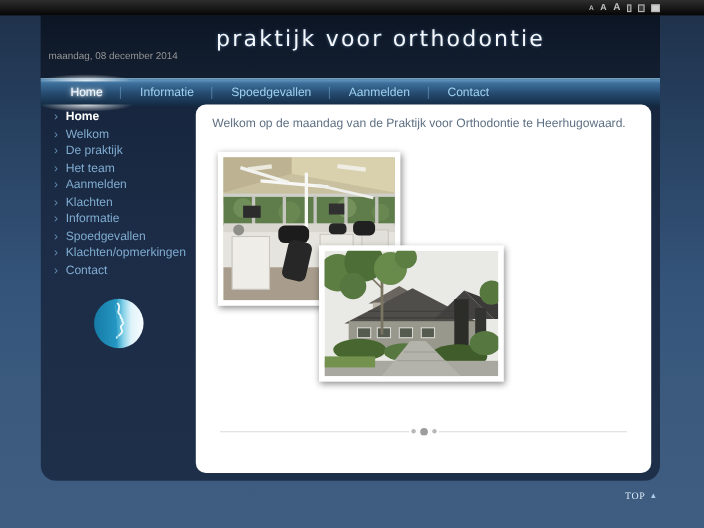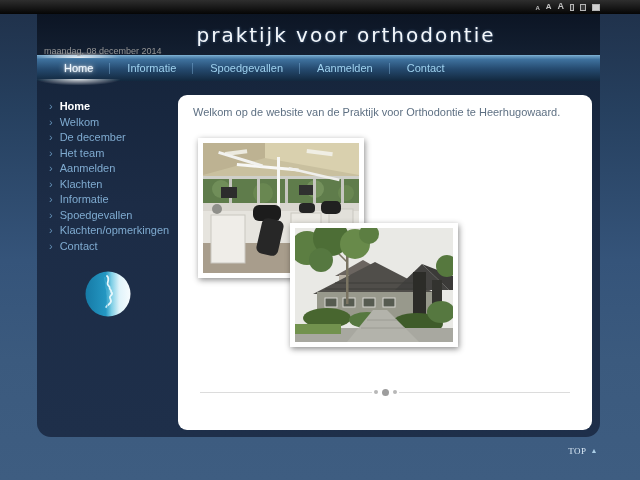--- a/index.html
+++ b/index.html
@@ -18,21 +18,21 @@
   .fs-icon.s { font-size: 6px; } .fs-icon.m { font-size: 8px; } .fs-icon.l { font-size: 9px; }
   .w-icon { height: 7px; border: 1px solid #b5b5b5; background: #3a3a3a; cursor: pointer; }
   .w-icon.narrow { width: 4px; } .w-icon.mid { width: 6px; } .w-icon.wide { width: 8px; background: #cfcfcf; }
 
   
   .container { position: absolute; left: 37px; top: 14px; width: 563px; height: 423px;
                border-radius: 0 0 14px 14px;
                background: linear-gradient(180deg, #101b2c 0%, #15223712 0%, #121e31 4%, #16253c 14%, #1c2c46 45%, #1e2f4a 100%);
                background-color: #1b2941; z-index: 5; }
 
-  .site-header { height: 41px; position: relative;
+  .site-header { height: 57px; position: relative;
                  background: linear-gradient(180deg, #0c1524, #131f31); border-radius: 0; }
   .site-title { position: absolute; left: 0; right: -55px; top: 9px; text-align: center;
                 font-family: "DejaVu Sans", sans-serif; font-weight: normal;
                 font-size: 20px; letter-spacing: 2px; color: #f4f8fc;
                 text-shadow: 0 0 3px rgba(150,200,255,.45); text-transform: lowercase; }
 
   
   .navbar { position: relative; height: 26px;
             border-top: 1px solid #79accf;
             background: linear-gradient(180deg, #6b9ec4 0%, #3e719d 14%, #254a6f 52%, #12283e 100%); }
@@ -132,21 +132,21 @@
     <li class="side-item active">
       <span class="side-chevron">›</span>
       <span class="side-label">Home</span>
       </li>
     <li class="side-item">
       <span class="side-chevron">›</span>
       <span class="side-label">Welkom</span>
       </li>
     <li class="side-item">
       <span class="side-chevron">›</span>
-      <span class="side-label">De december</span>
+      <span class="side-label">De praktijk</span>
       </li>
     <li class="side-item">
       <span class="side-chevron">›</span>
       <span class="side-label">Het team</span>
       </li>
     <li class="side-item">
       <span class="side-chevron">›</span>
       <span class="side-label">Aanmelden</span>
       </li>
     <li class="side-item">
@@ -182,21 +182,21 @@
           <stop offset="1" stop-color="#f7fcfe"></stop>
         </linearGradient>
       </defs>
       <circle cx="23" cy="23" r="22.5" fill="url(#logograd)"></circle>
       <path d="M22,5 c2.5,2 1,5.5 0.5,7.5 c-0.5,2 2.8,2.6 2.2,4.4 c-0.5,1.5 1.8,1.8 1.4,3.2 c-0.4,1.4 1.4,1.4 1,2.8 c-0.6,1.8 -2.6,1.9 -2.2,3.7 c0.4,1.8 1.8,2.7 0.9,4.6 c-1.2,2.5 -3.6,2.6 -4.6,4.8" fill="none" stroke="#e8f7fc" stroke-width="1.8" stroke-linecap="round"></path>
       <path d="M20,6 c-1,4 1.5,6 1,9 c-0.5,3 1.5,4 1,6 c-0.5,2 1,3 0.5,5 c-0.5,2 1,4 0,6 c-1,2 0.5,4 -0.5,6" fill="none" stroke="#49b0d4" stroke-width="1.2" opacity="0.7"></path>
     </svg>
   </div>
 
   <div class="card"></div>
-  <p class="welcome">Welkom op de website van de Praktijk voor Orthodontie te Heerhugowaard.</p>
+  <p class="welcome">Welkom op de maandag van de Praktijk voor Orthodontie te Heerhugowaard.</p>
 
   <div class="photo photo-interior">
     <svg width="156" height="130" viewBox="0 0 156 130">
       <rect width="156" height="130" fill="#d8d2c0"></rect>
       <rect width="156" height="42" fill="#c9c09f"></rect>
       <polygon points="62,0 156,0 156,32 62,15" fill="#d9d0ae"></polygon>
       <polygon points="0,0 62,0 62,15 0,32" fill="#bdb292"></polygon>
       <rect x="104" y="6" width="26" height="4" fill="#f0eee4" transform="rotate(7 104 6)"></rect>
       <rect x="22" y="9" width="22" height="4" fill="#eceadf" transform="rotate(-7 22 9)"></rect>
       <rect x="0" y="33" width="156" height="3" fill="#cfcfc9"></rect>

